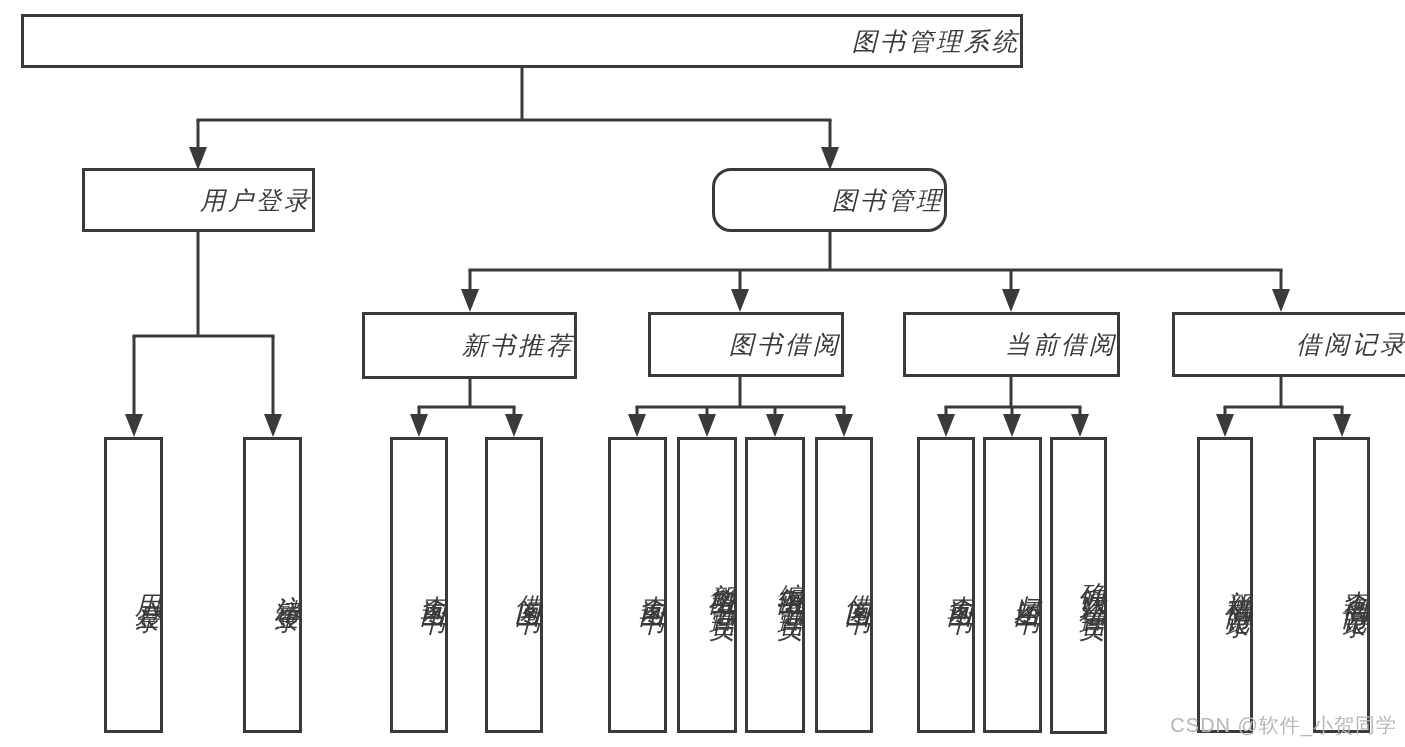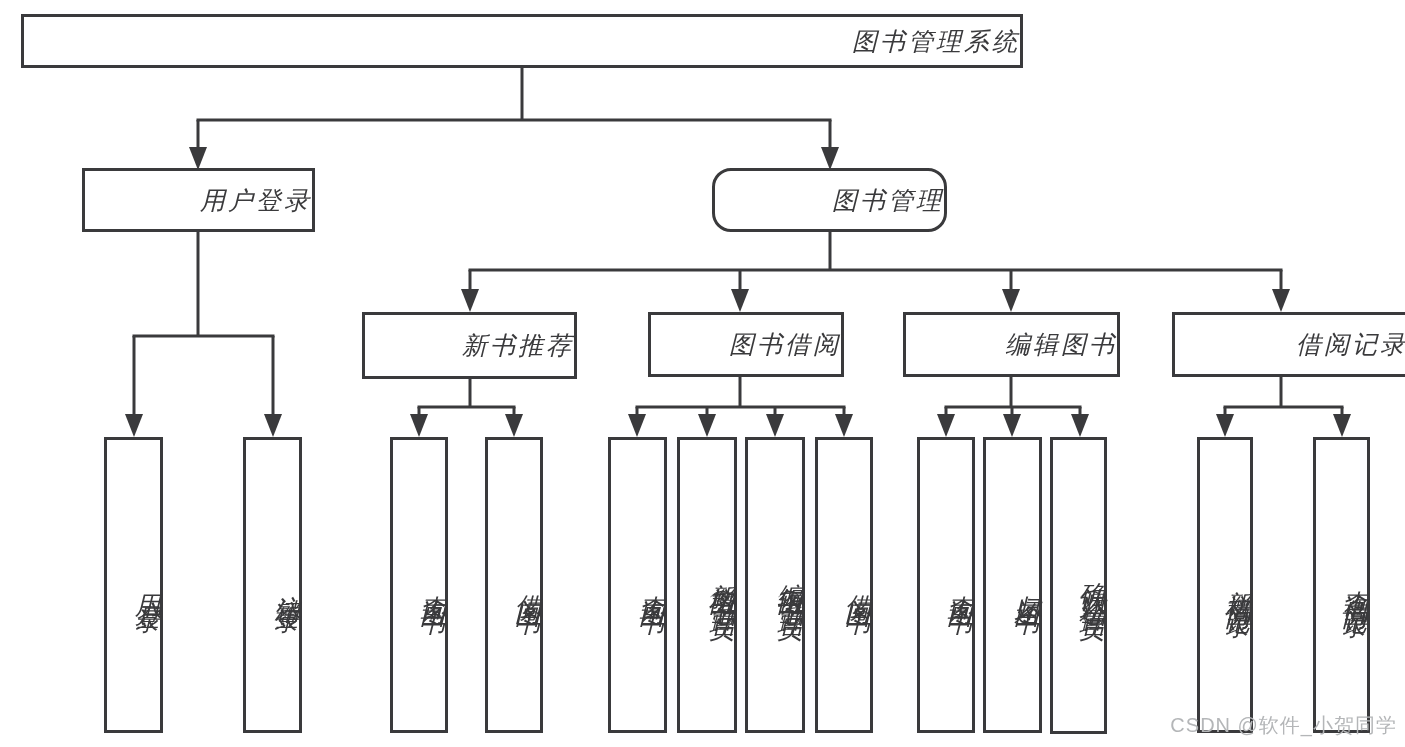--- a/index.html
+++ b/index.html
@@ -140,21 +140,21 @@
     <span>图书管理</span>
   </div>
 
   <div class="node h" style="left:362px; top:312px; width:215px; height:67px;">
     <span>新书推荐</span>
   </div>
   <div class="node h" style="left:648px; top:312px; width:196px; height:65px;">
     <span>图书借阅</span>
   </div>
   <div class="node h" style="left:903px; top:312px; width:217px; height:65px;">
-    <span>编辑图书</span>
+    <span>当前借阅</span>
   </div>
   <div class="node h" style="left:1172px; top:312px; width:239px; height:65px;">
     <span>借阅记录</span>
   </div>
 
   <div class="node v" style="left:104px; top:437px; width:59px; height:296px;">
     <span>用户登录</span>
   </div>
   <div class="node v" style="left:243px; top:437px; width:59px; height:296px;">
     <span>注销登录</span>

